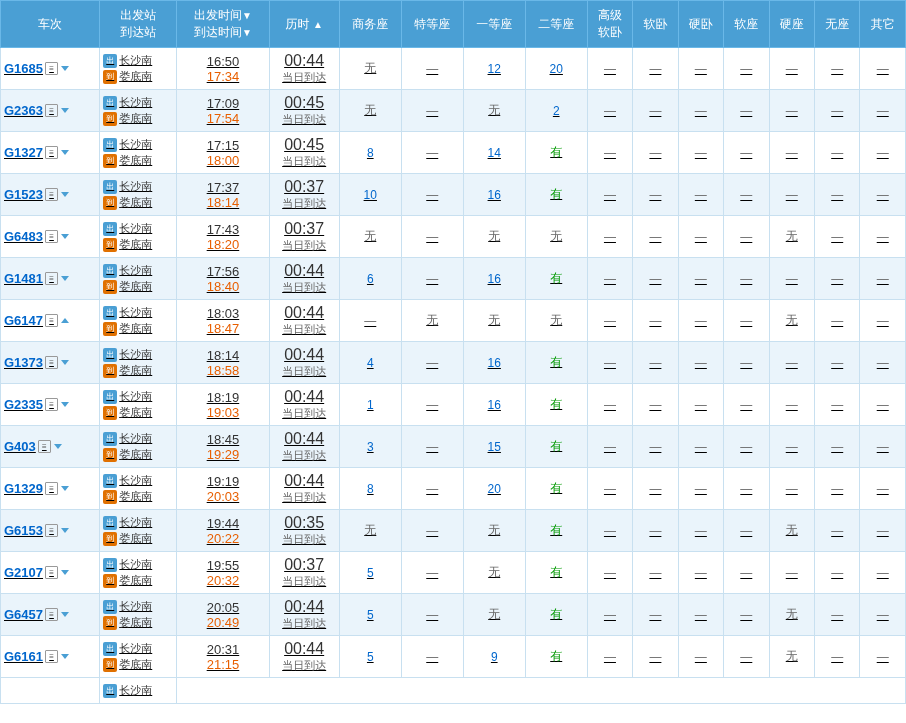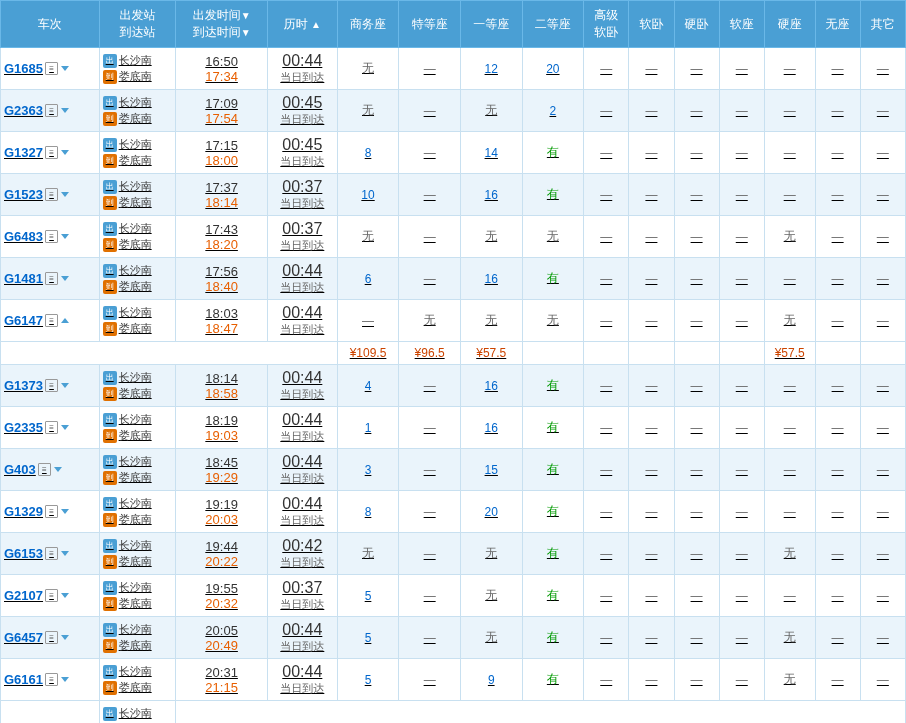--- a/index.html
+++ b/index.html
@@ -326,34 +326,20 @@
     <td><span class="dash">无</span></td>
     <td><span class="dash">无</span></td>
     <td><span class="dash">—</span></td>
     <td><span class="dash">—</span></td>
     <td><span class="dash">—</span></td>
     <td><span class="dash">—</span></td>
     <td><span class="dash">无</span></td>
     <td><span class="dash">—</span></td>
     <td><span class="dash">—</span></td>
   </tr>
-      <tr style="background: rgb(255, 255, 255);">
-      <td colspan="4"></td>
-      <td><span class="price-cell">¥109.5</span></td>
-      <td><span class="price-cell">¥96.5</span></td>
-      <td><span class="price-cell">¥57.5</span></td>
-      <td></td>
-      <td></td>
-      <td></td>
-      <td></td>
-      <td></td>
-      <td><span class="price-cell">¥57.5</span></td>
-      <td></td>
-      <td></td>
-    </tr>
       <tr style="background: rgb(234, 244, 251);">
     <td class="train-td">
       <div class="train-cell">
         <span class="train-num" style="cursor:pointer;">G1373</span>
         <div class="train-icons">
           <span class="icon-sq">≡</span>
         </div>
         <span style="display:inline-block;width:0;height:0;border-left:4px solid transparent;border-right:4px solid transparent;border-top:5px solid #4a9fd4;margin-left:1px;"></span>
       </div>
     </td>
@@ -525,21 +511,21 @@
       <div class="station-row">
         <span class="station-icon" style="background:#e07000;">到</span>
         <span class="station">娄底南</span>
       </div>
     </td>
     <td>
       <div class="time-main">19:44</div>
       <div class="time-arrive">20:22</div>
     </td>
     <td>
-      <div class="duration">00:42</div>
+      <div class="duration">00:35</div>
       <div class="same-day">当日到达</div>
     </td>
     <td><span class="dash">无</span></td>
     <td><span class="dash">—</span></td>
     <td><span class="dash">无</span></td>
     <td><span class="available">有</span></td>
     <td><span class="dash">—</span></td>
     <td><span class="dash">—</span></td>
     <td><span class="dash">—</span></td>
     <td><span class="dash">—</span></td>

